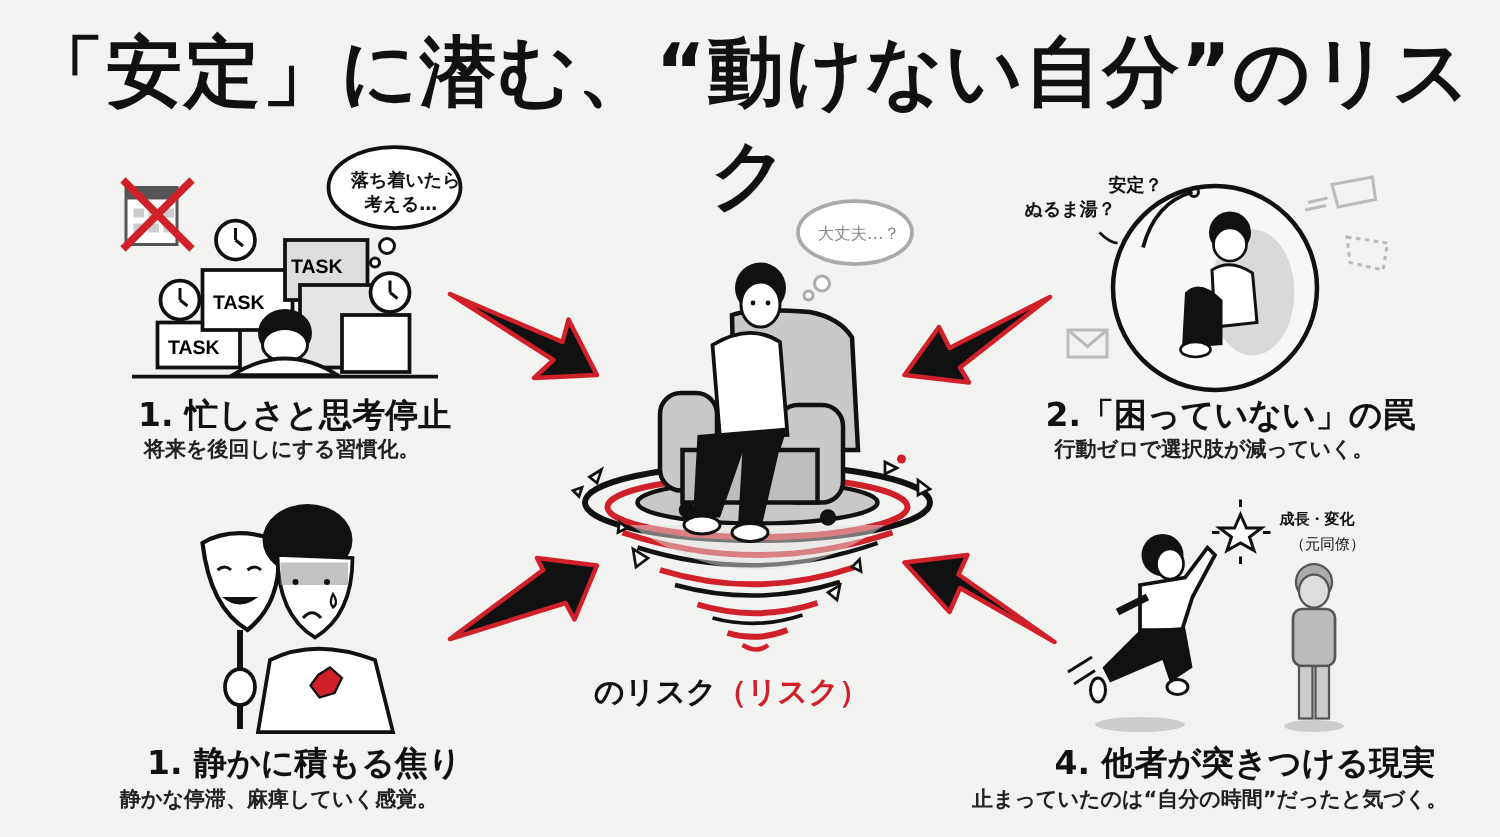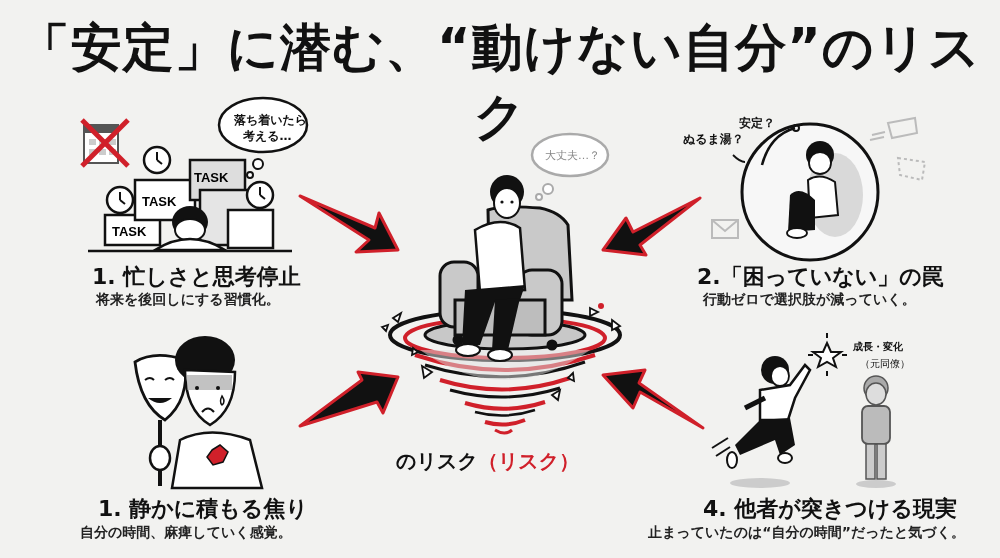--- a/index.html
+++ b/index.html
@@ -240,18 +240,18 @@
 <div class="bubble-text" style="left:683px; top:131px;">ぬるま湯？</div>
 <div class="panel-title" style="left:697px; top:262px;">2.「困っていない」の罠</div>
 <div class="panel-sub" style="left:703px; top:291px;">行動ゼロで選択肢が減っていく。</div>
 
 <div class="bubble-text grey" style="left:545px; top:148px;">大丈夫…？</div>
 <div class="center-caption">
   <span>のリスク</span><span class="risk">（リスク）</span>
 </div>
 
 <div class="panel-title" style="left:98px; top:494px;">1. 静かに積もる焦り</div>
-<div class="panel-sub" style="left:80px; top:524px;">自分の時間、麻痺していく感覚。</div>
+<div class="panel-sub" style="left:80px; top:524px;">静かな停滞、麻痺していく感覚。</div>
 
 <div class="lbl-small" style="left:853px; top:339px;">成長・変化</div>
 <div class="lbl-small" style="left:860px; top:356px; font-weight:normal;">（元同僚）</div>
 <div class="panel-title" style="left:690px; top:494px;margin-left:13px;">4. 他者が突きつける現実</div>
 <div class="panel-sub" style="left:648px; top:524px;">止まっていたのは“自分の時間”だったと気づく。</div>
 
 </body></html>

